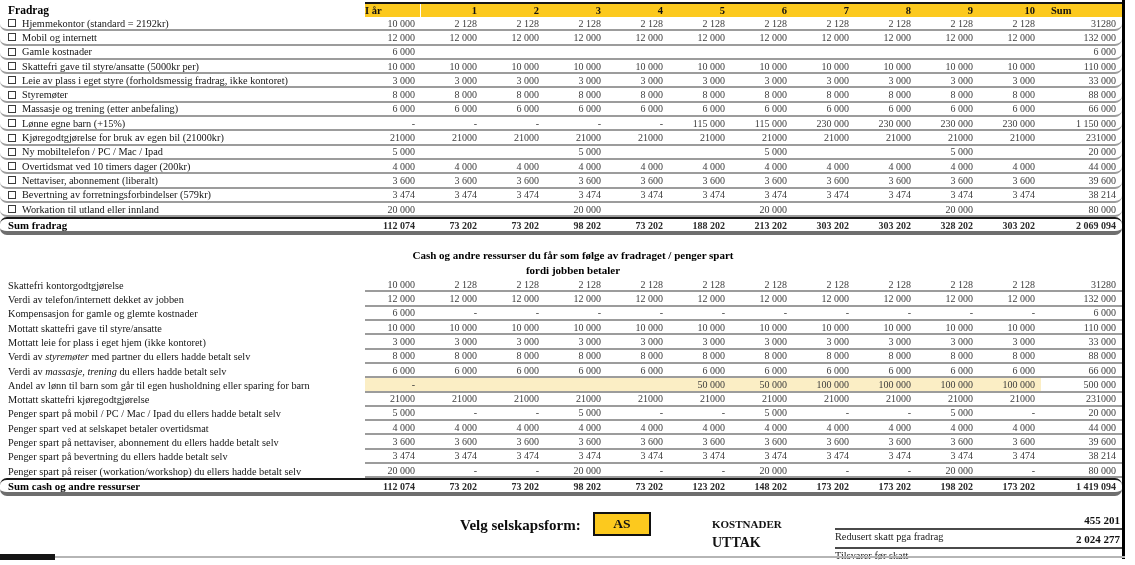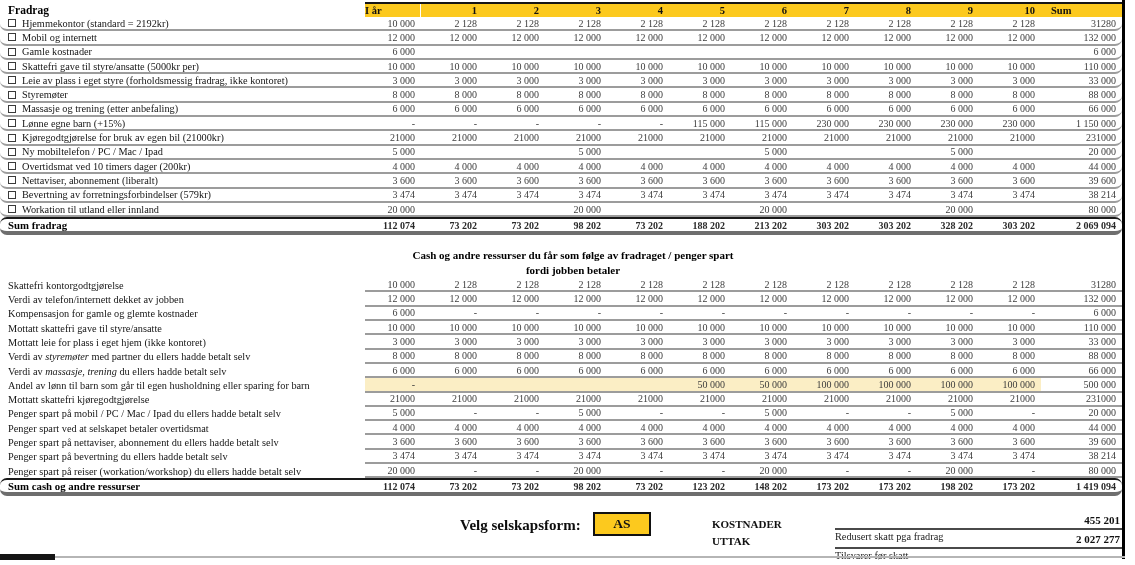--- a/index.html
+++ b/index.html
@@ -50,21 +50,21 @@
                 height:30px; color:#000;text-align:center; }
   em { font-style:italic; }
 
   
   .footer { position:relative; height:63px; width:1122px; }
   .velg-label { position:absolute; left:436px; top:21px; font-weight:700; font-size:15px; color:#0d0d0d;margin-left:24px; }
   .as-box { position:absolute; left:593px; top:16px; width:58px; height:24px;
             background:var(--hd-yellow); border:2px solid #111; display:flex;
             align-items:center; justify-content:center; font-weight:700; font-size:13.5px; }
   .kost-label  { position:absolute; left:712px; top:22px; font-weight:700; font-size:11px;text-align:center; }
-  .uttak-label { position:absolute; left:712px; top:39px; font-weight:700; font-size:11px; }
+  .uttak-label { position:absolute; left:712px; top:39px; font-weight:700; font-size:14px; }
   .minitable { position:absolute; left:835px; top:15px; width:287px; }
   .minirow { display:flex; justify-content:space-between; align-items:center;
              height:19px; border-bottom:2px solid #4a4a4a; }
   .minirow .mlabel { font-size:10.3px; color:#222;margin-top:34px; }
   .minirow .mvalue { font-size:11px; font-weight:700; color:#111; padding-right:2px; }
 
   
   .border-right  { position:absolute; left:1122px; top:0; width:3px; height:559px; background:#000; }
   .border-bottom { position:absolute; left:0; top:556px; width:1125px; height:2px; background:#b5b5b5; }
   .border-bottom-dark { position:absolute; left:0; top:554px; width:55px; height:6px; background:#151515; }
@@ -693,21 +693,21 @@
       <div class="as-box">AS</div>
       <div class="kost-label">KOSTNADER</div>
       <div class="uttak-label">UTTAK</div>
       <div class="minitable">
         <div class="minirow">
           <span class="mlabel">Redusert skatt pga fradrag</span>
           <span class="mvalue">455 201</span>
         </div>
         <div class="minirow">
           <span class="mlabel">Tilsvarer før skatt</span>
-          <span class="mvalue">2 027 277</span>
+          <span class="mvalue">2 024 277</span>
         </div>
       </div>
     </div>
 
   </div>
 
   <div class="border-right"></div>
   <div class="border-bottom"></div>
   <div class="border-bottom-dark"></div>
 </div>

